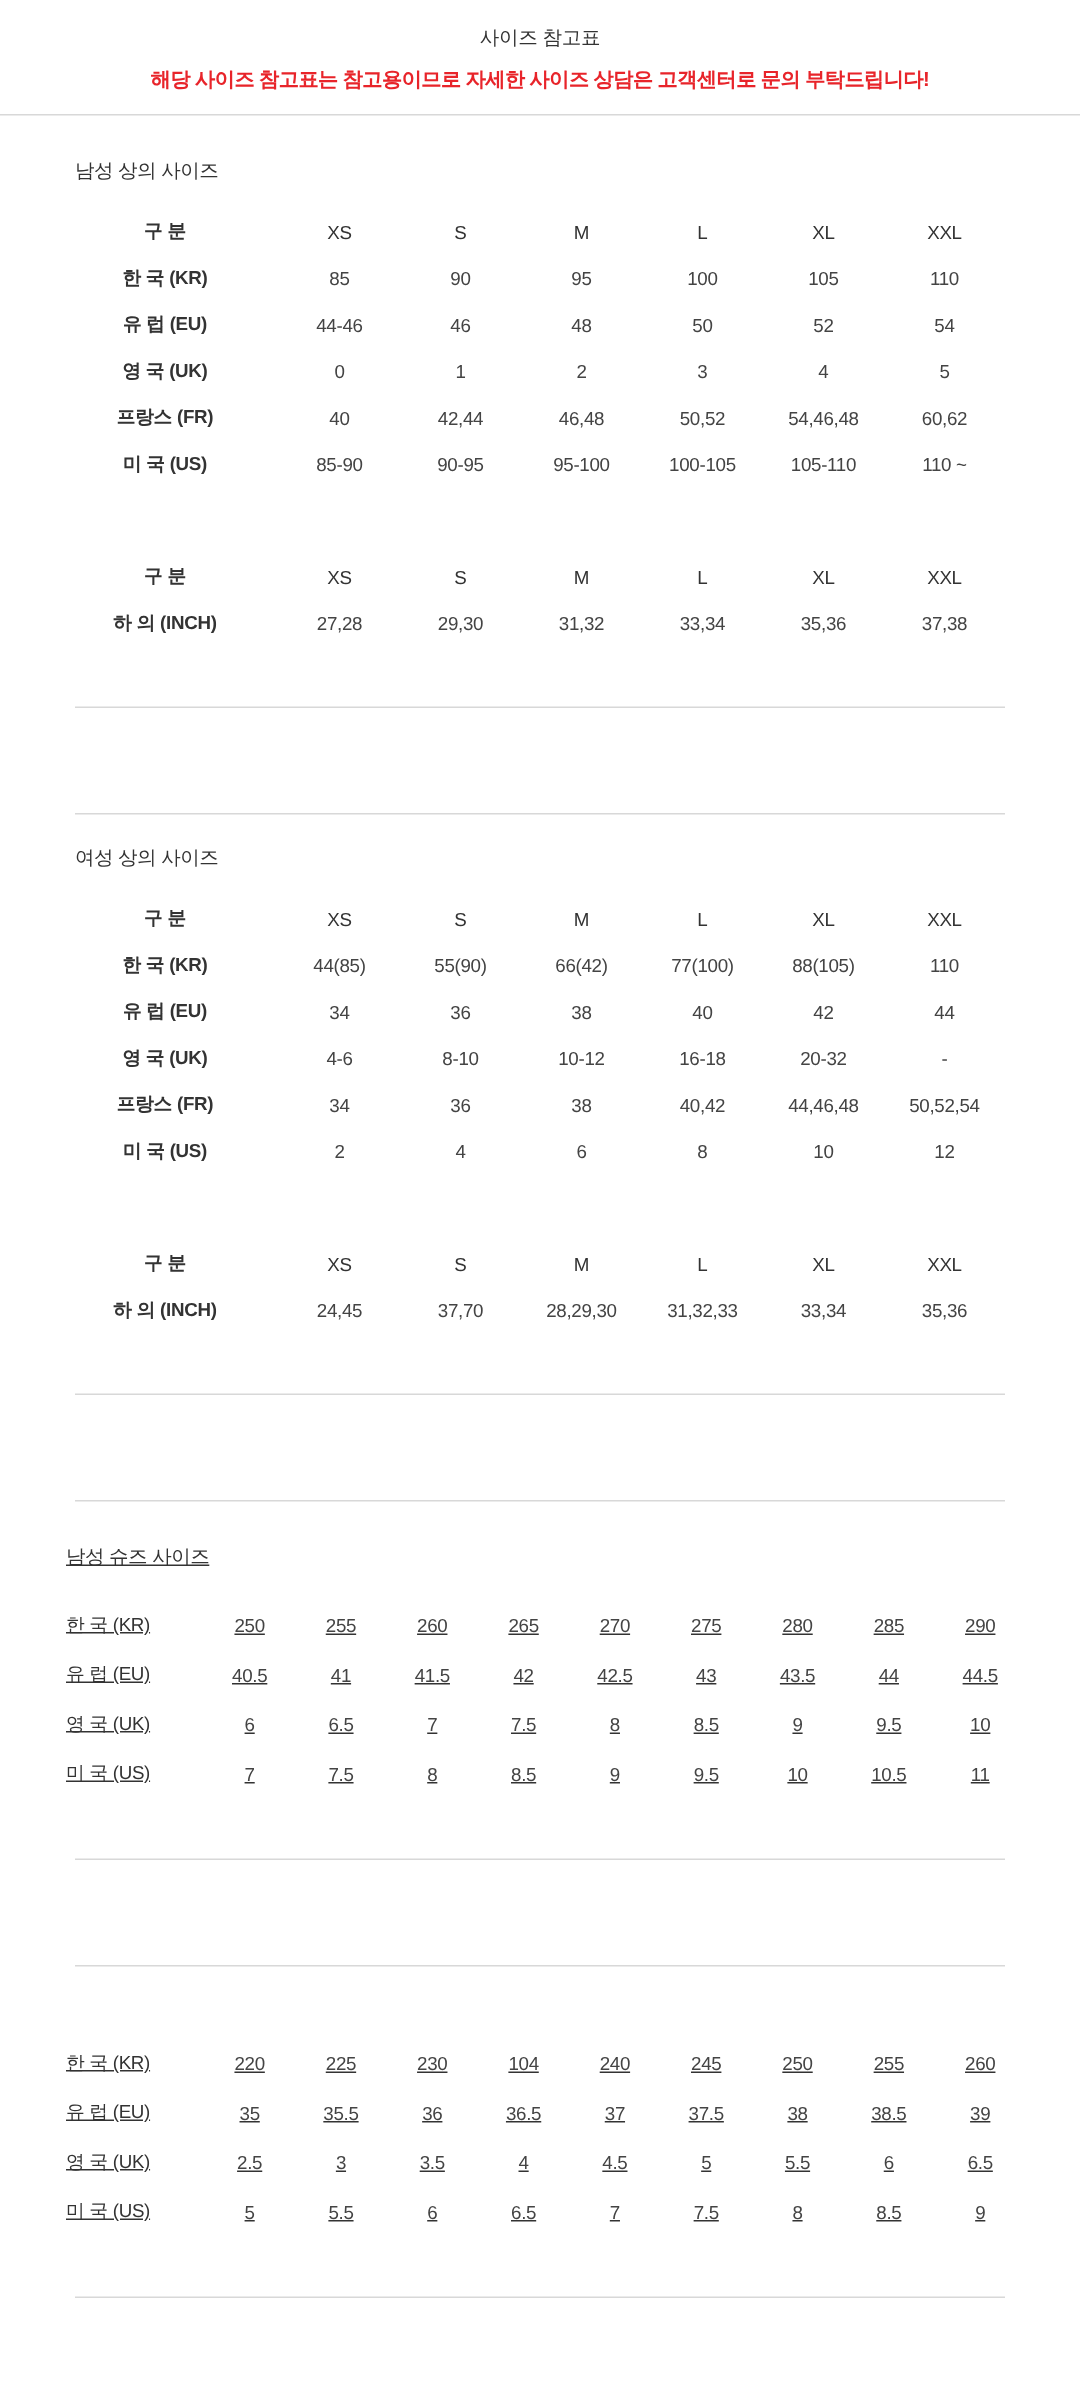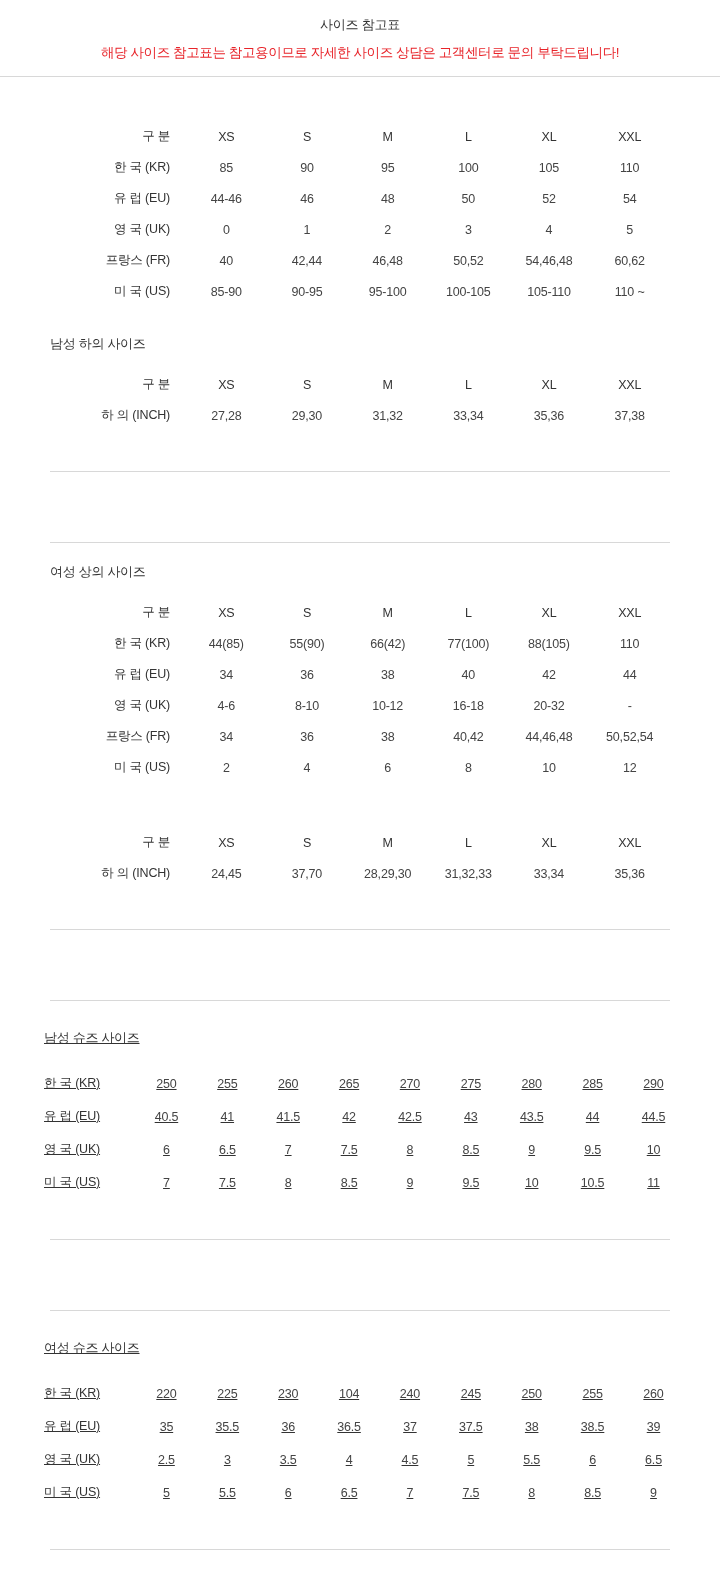--- a/index.html
+++ b/index.html
@@ -26,21 +26,21 @@
     text-align: center;
   }
   .header-title {
     font-size: 13px;
     color: #333333;
     letter-spacing: -0.2px;
     margin-bottom: 10px;
   }
   .header-notice {
     font-size: 13.5px;
-    font-weight: normal;
+    font-weight: bold;
     color: #e8242a;
     letter-spacing: -0.4px;
     margin-bottom: 14px;
   }
   .rule {
     border: 0;
     border-top: 1px solid #d8d8d8;
     margin: 0;
   }
   .rule-full {
@@ -76,24 +76,24 @@
   table.size-table td, table.size-table th {
     font-size: 12.5px;
     color: #444444;
     font-weight: normal;
     text-align: center;
     padding: 7px 0;
     letter-spacing: -0.2px;
     white-space: nowrap;
   }
   table.size-table td.rowhead, table.size-table th.rowhead {
-    text-align: right;
     padding-right: 16px;
     color: #333333;
     width: 120px;
+    font-weight: bold;
   }
   table.size-table th.colhead {
     color: #333333;
   }
 
   
   table.shoe-table {
     border-collapse: collapse;
     width: 100%;
     table-layout: fixed;
@@ -129,20 +129,21 @@
 
   <div class="header">
     <div class="header-title">사이즈 참고표</div>
     <div class="header-notice">해당 사이즈 참고표는 참고용이므로 자세한 사이즈 상담은 고객센터로 문의 부탁드립니다!</div>
   </div>
   <hr class="rule rule-full">
 
   <div class="gap-28"></div>
 
   <div class="section">
+    <div class="section-title">남성 상의 사이즈</div>
     <div class="gap-16"></div>
     <table class="size-table">
       <thead>
         <tr>
           <th class="rowhead colhead">구 분</th>
           <th class="colhead">XS</th>
           <th class="colhead">S</th>
           <th class="colhead">M</th>
           <th class="colhead">L</th>
           <th class="colhead">XL</th>
@@ -195,21 +196,20 @@
           <td>105-110</td>
           <td>110 ~</td>
         </tr>
       </tbody>
     </table>
   </div>
 
   <div class="gap-28"></div>
 
   <div class="section">
-    <div class="section-title">남성 하의 사이즈</div>
     <div class="gap-16"></div>
     <table class="size-table">
       <thead>
         <tr>
           <th class="rowhead colhead">구 분</th>
           <th class="colhead">XS</th>
           <th class="colhead">S</th>
           <th class="colhead">M</th>
           <th class="colhead">L</th>
           <th class="colhead">XL</th>
@@ -394,21 +394,20 @@
     </table>
   </div>
 
   <div class="gap-40"></div>
   <hr class="rule rule-inset">
   <div class="gap-70"></div>
   <hr class="rule rule-inset">
   <div class="gap-28"></div>
 
   <div class="section-shoes">
-    <div class="section-title">여성 슈즈 사이즈</div>
     <div class="gap-20"></div>
     <table class="shoe-table">
       <tbody>
         <tr>
           <td class="rowhead">한 국 (KR)</td>
           <td>220</td>
           <td>225</td>
           <td>230</td>
           <td>104</td>
           <td>240</td>

